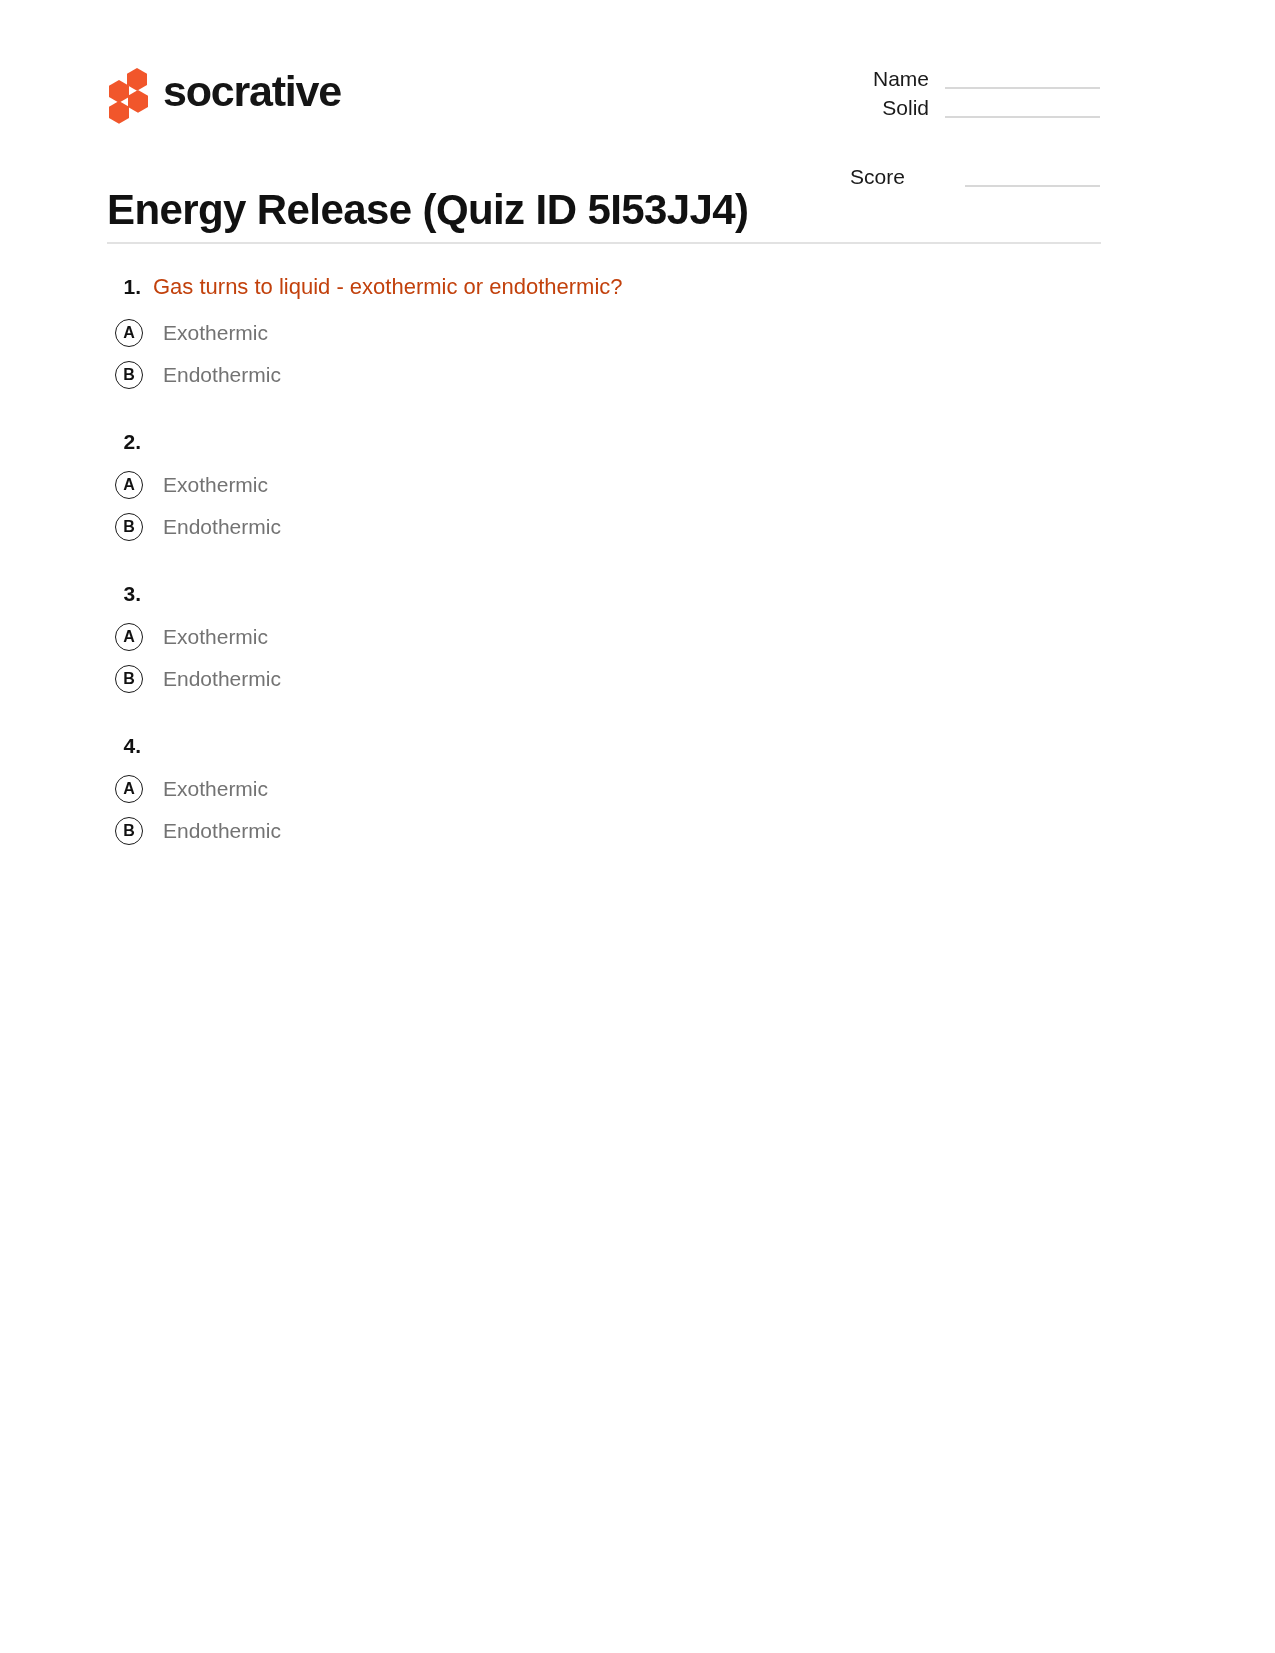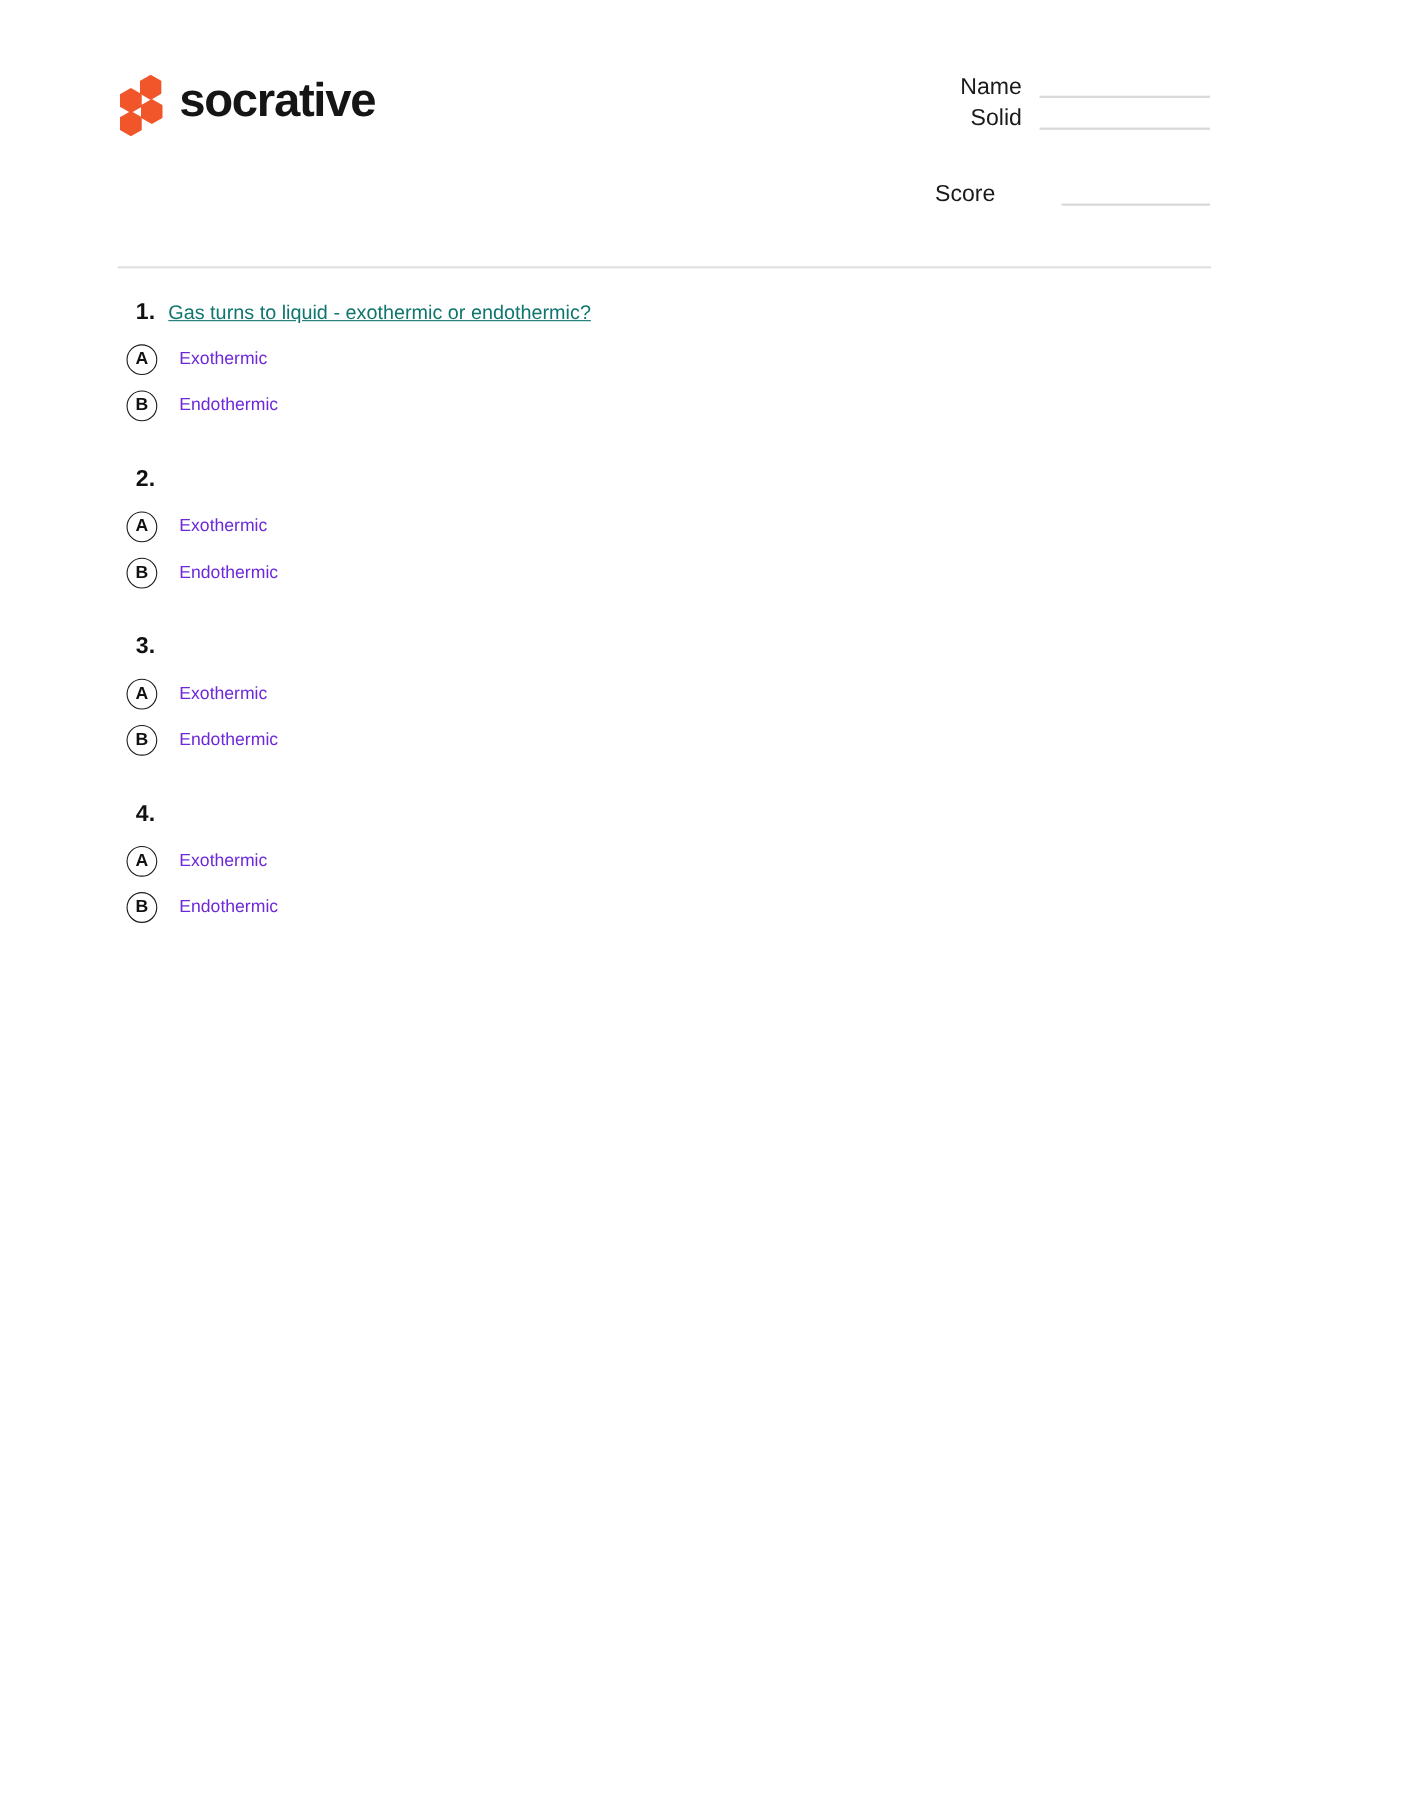--- a/index.html
+++ b/index.html
@@ -137,24 +137,23 @@
     width: 46px;
     flex: 0 0 46px;
     text-align: right;
     padding-right: 12px;
     box-sizing: border-box;
     font-size: 21px;
     font-weight: 700;
     color: #111111;
   }
   .q-text {
-    font-size: 18px;
-    color: #0f766e;
+    font-size: 22px;
+    color: #c2410c;
     line-height: 1.35;
-    text-decoration: underline;
   }
   .choice {
     display: flex;
     align-items: center;
     margin-bottom: 8px;
     height: 34px;
   }
   .choice-bubble {
     width: 46px;
     flex: 0 0 46px;
@@ -171,22 +170,22 @@
     display: flex;
     align-items: center;
     justify-content: center;
     font-size: 16px;
     font-weight: 700;
     color: #111111;
     box-sizing: border-box;
     line-height: 1;
   }
   .choice-text {
-    font-size: 16px;
-    color: #6d28d9;
+    font-size: 21px;
+    color: #737373;
     padding-left: 10px;
     line-height: 1;
   }
 </style>
 </head>
 <body>
 
 <div class="page">
 
   <div class="header">
@@ -209,20 +208,21 @@
       <div class="meta-row">
         <span class="meta-label">Solid</span>
         <span class="meta-line"></span>
       </div>
       <div class="meta-row score-row">
         <span class="meta-label">Score</span>
         <span class="meta-line"></span>
       </div>
     </div>
 
+    <h1 class="quiz-title">Energy Release (Quiz ID 5I53JJ4)</h1>
   </div>
 
   <div class="header-rule"></div>
 
   <div class="questions">
       <div class="question-block">
         <div class="question-line">
           <span class="q-number">1.</span>
           <span class="q-text">Gas turns to liquid - exothermic or endothermic?</span>
         </div>

